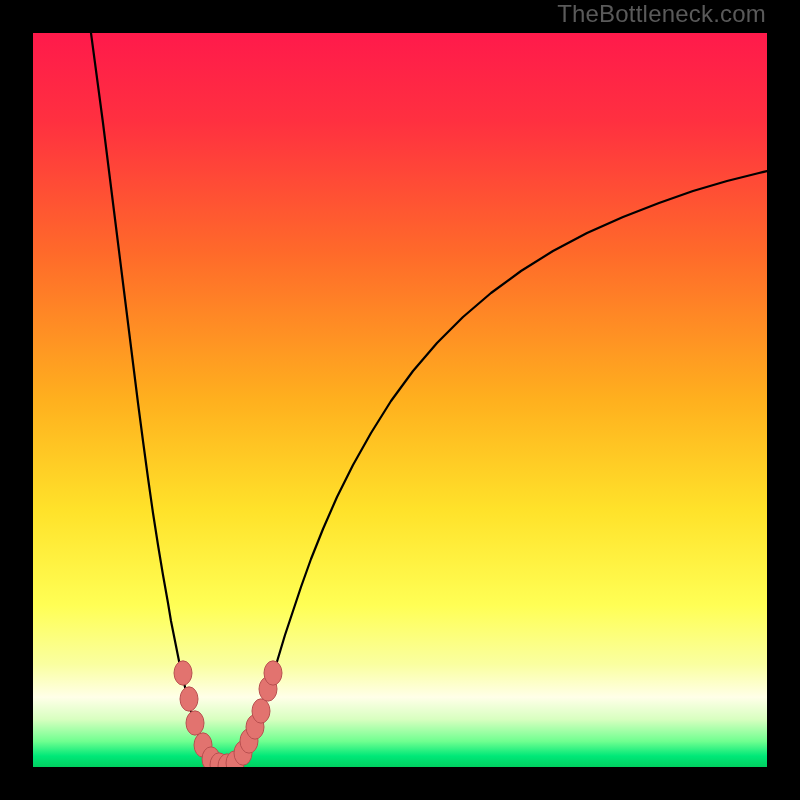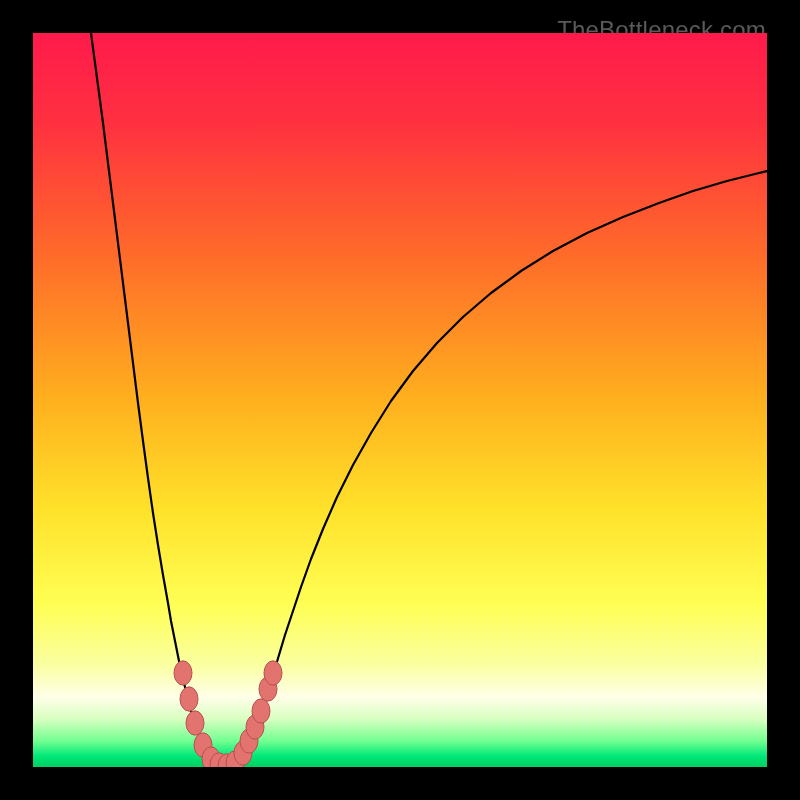--- a/index.html
+++ b/index.html
@@ -21,21 +21,21 @@
   .plot-area {
     position: absolute;
     top: 33px;
     left: 33px;
     width: 734px;
     height: 734px;
     overflow: hidden;
   }
   .watermark {
     position: absolute;
-    top: 16px;
+    top: 0;
     right: 34px;
     color: #5a5a5a;
     font-size: 24px;
     font-weight: 400;
     letter-spacing: 0.2px;
   }
   svg {
     display: block;
   }
 </style>

